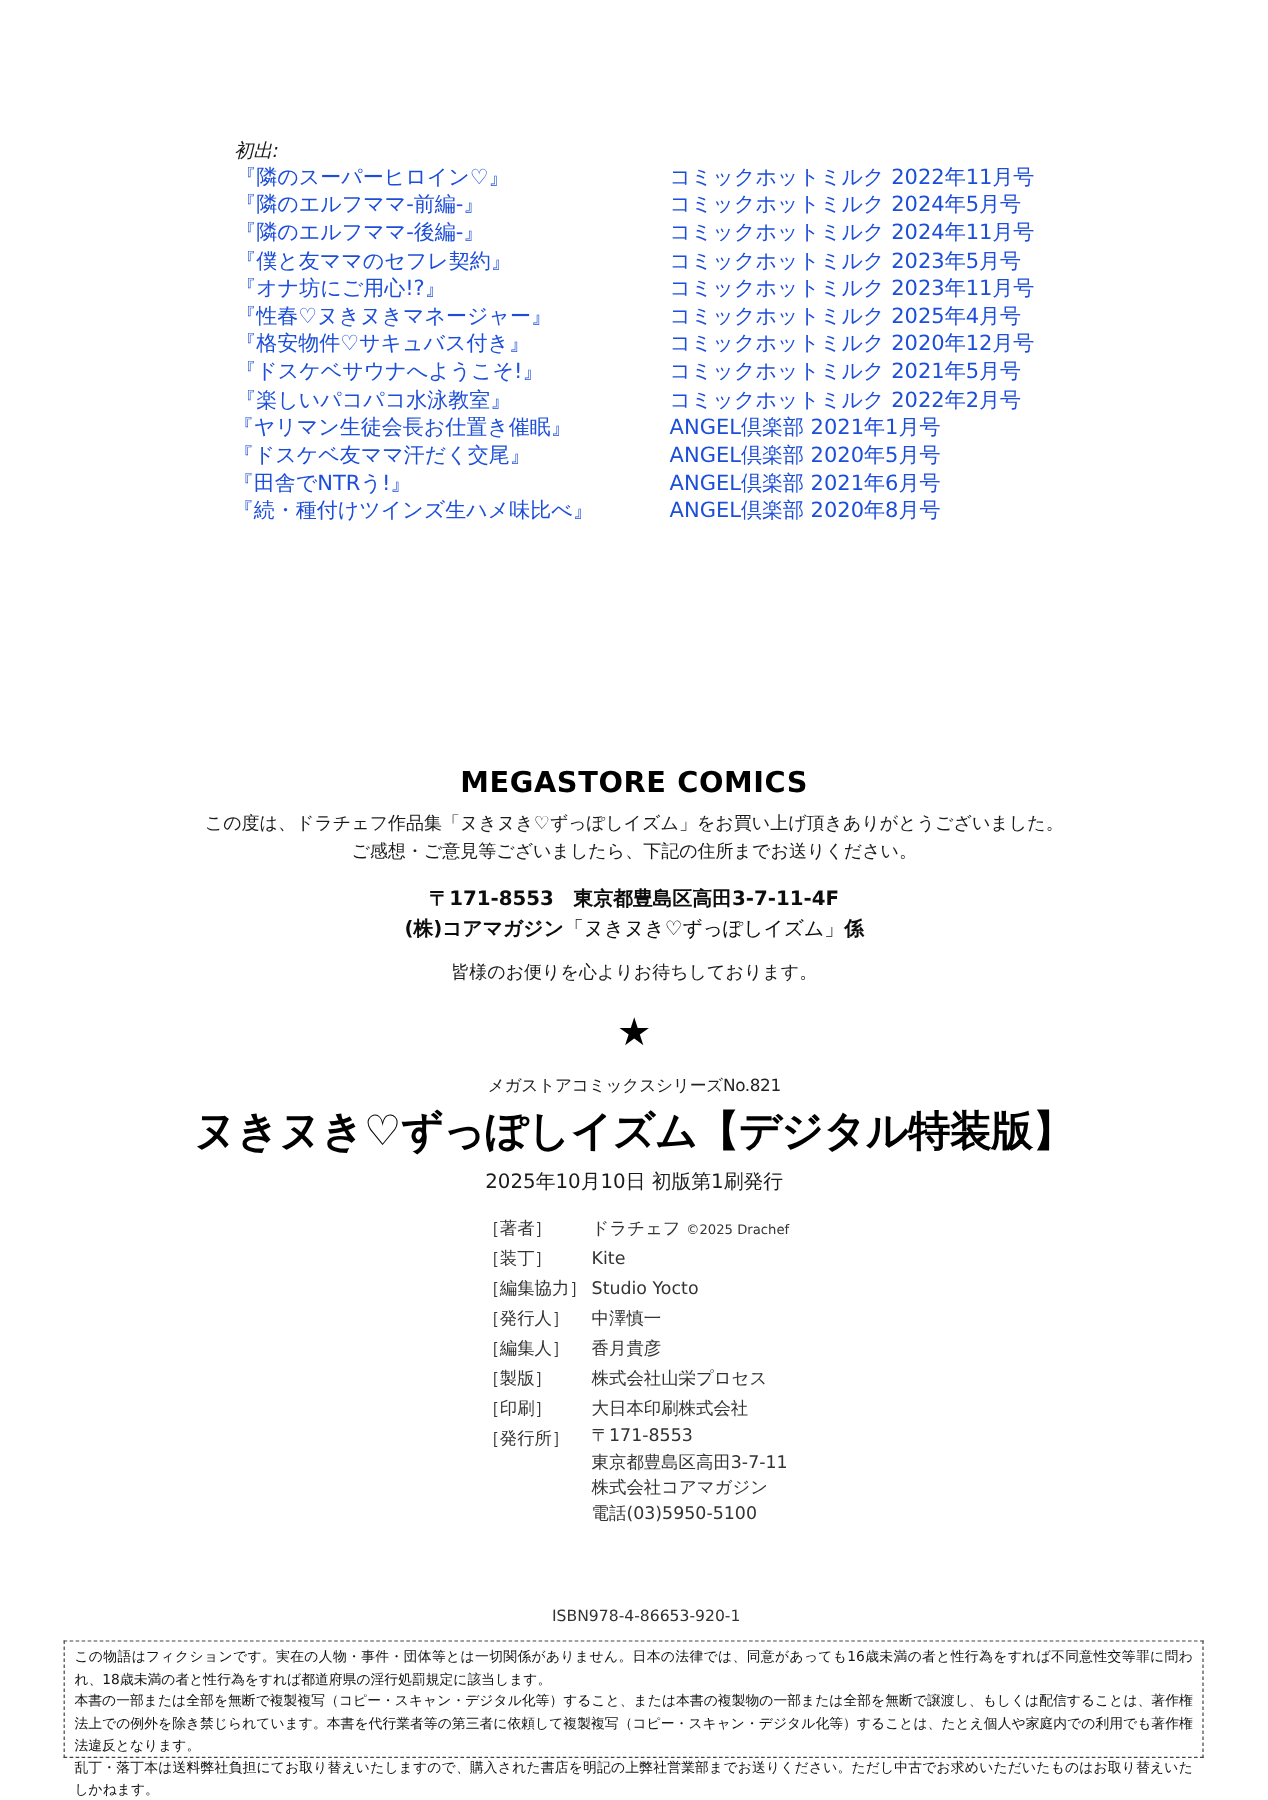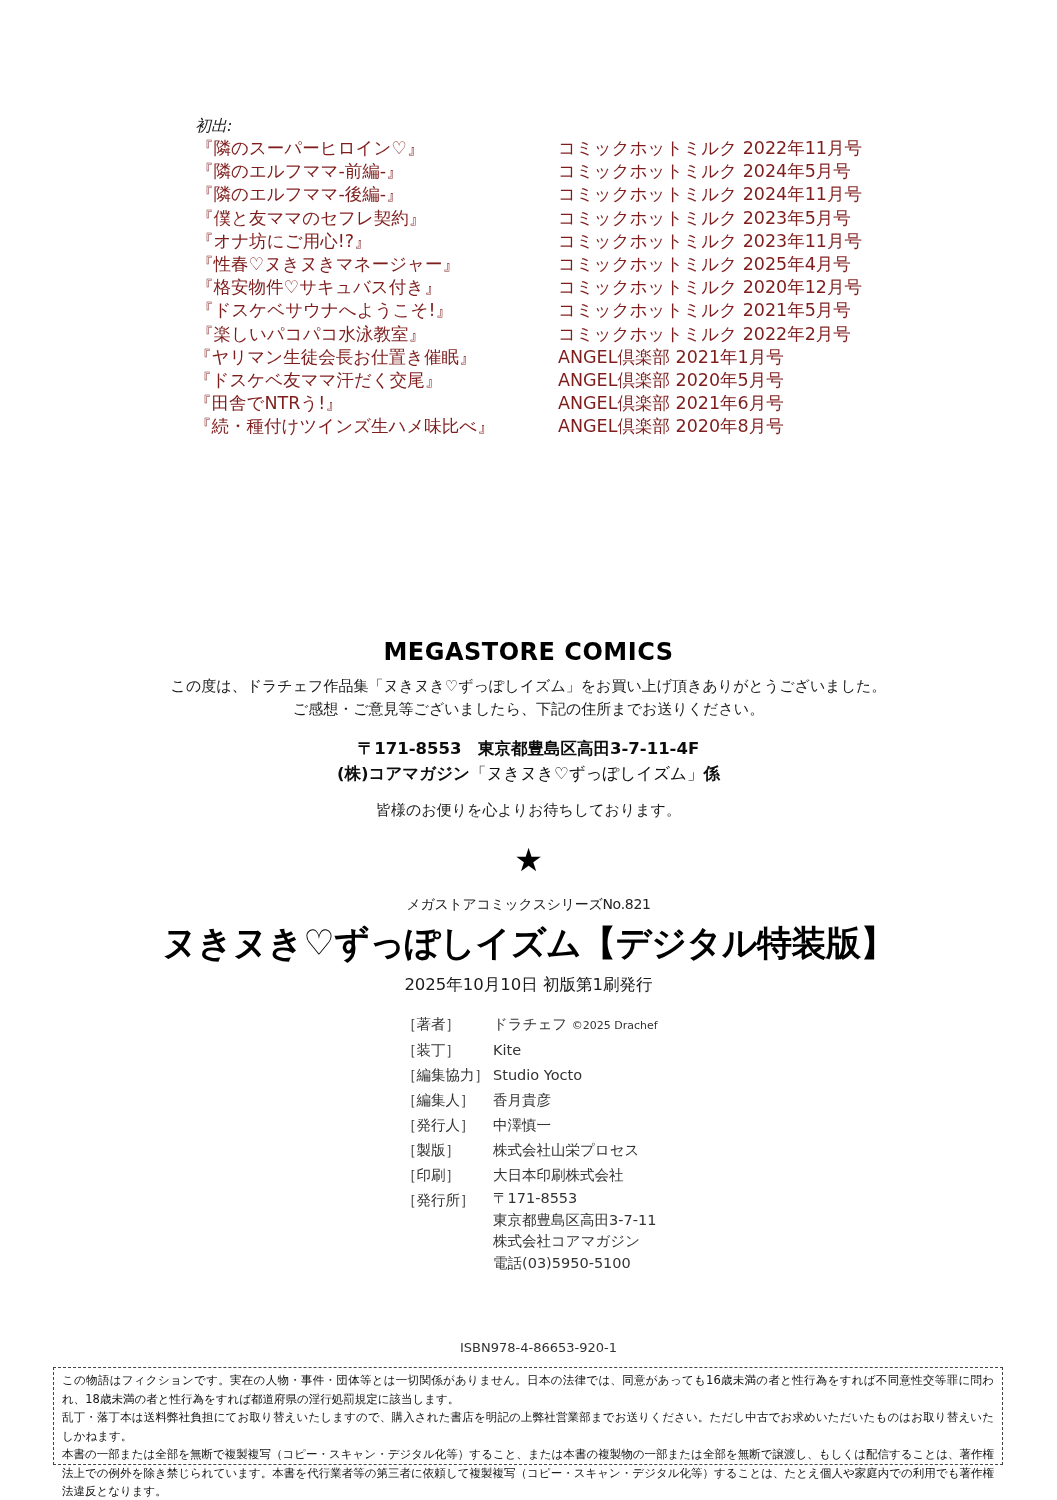--- a/index.html
+++ b/index.html
@@ -26,21 +26,21 @@
     }
     .list {
       left: 180px; top: 137px;
       width: 720px;
     }
     .list-row {
       position: relative;
       height: 23.2px;
       font-size: 17.5px;
       line-height: 23.2px;
-      color: #7f1d1d;
+      color: #1d4ed8;
       white-space: nowrap;
     }
     .list-row .title {
       position: absolute;
       left: 16px;
       top: 0;
     }
     .list-row .title.wide { left: 14px; }
     .list-row .source {
       position: absolute;
@@ -245,26 +245,26 @@
   </div>
   <div class="credit-row">
     <span class="k">［装丁］</span>
     <div class="v">Kite</div>
   </div>
   <div class="credit-row">
     <span class="k">［編集協力］</span>
     <div class="v">Studio Yocto</div>
   </div>
   <div class="credit-row">
+    <span class="k">［発行人］</span>
+    <div class="v">中澤慎一</div>
+  </div>
+  <div class="credit-row">
     <span class="k">［編集人］</span>
     <div class="v">香月貴彦</div>
-  </div>
-  <div class="credit-row">
-    <span class="k">［発行人］</span>
-    <div class="v">中澤慎一</div>
   </div>
   <div class="credit-row">
     <span class="k">［製版］</span>
     <div class="v">株式会社山栄プロセス</div>
   </div>
   <div class="credit-row">
     <span class="k">［印刷］</span>
     <div class="v">大日本印刷株式会社</div>
   </div>
   <div class="credit-row">
@@ -275,15 +275,15 @@
       <span class="line">株式会社コアマガジン</span>
       <span class="line">電話(03)5950-5100</span>
     </div>
   </div>
 </div>
 
 <div class="abs isbn">ISBN978-4-86653-920-1</div>
 
 <div class="abs disclaimer">
   <p>この物語はフィクションです。実在の人物・事件・団体等とは一切関係がありません。日本の法律では、同意があっても16歳未満の者と性行為をすれば不同意性交等罪に問われ、18歳未満の者と性行為をすれば都道府県の淫行処罰規定に該当します。</p>
+  <p>本書の一部または全部を無断で複製複写（コピー・スキャン・デジタル化等）すること、または本書の複製物の一部または全部を無断で譲渡し、もしくは配信することは、著作権法上での例外を除き禁じられています。本書を代行業者等の第三者に依頼して複製複写（コピー・スキャン・デジタル化等）することは、たとえ個人や家庭内での利用でも著作権法違反となります。</p>
   <p>乱丁・落丁本は送料弊社負担にてお取り替えいたしますので、購入された書店を明記の上弊社営業部までお送りください。ただし中古でお求めいただいたものはお取り替えいたしかねます。</p>
-  <p>本書の一部または全部を無断で複製複写（コピー・スキャン・デジタル化等）すること、または本書の複製物の一部または全部を無断で譲渡し、もしくは配信することは、著作権法上での例外を除き禁じられています。本書を代行業者等の第三者に依頼して複製複写（コピー・スキャン・デジタル化等）することは、たとえ個人や家庭内での利用でも著作権法違反となります。</p>
 </div>
 
 </body></html>

